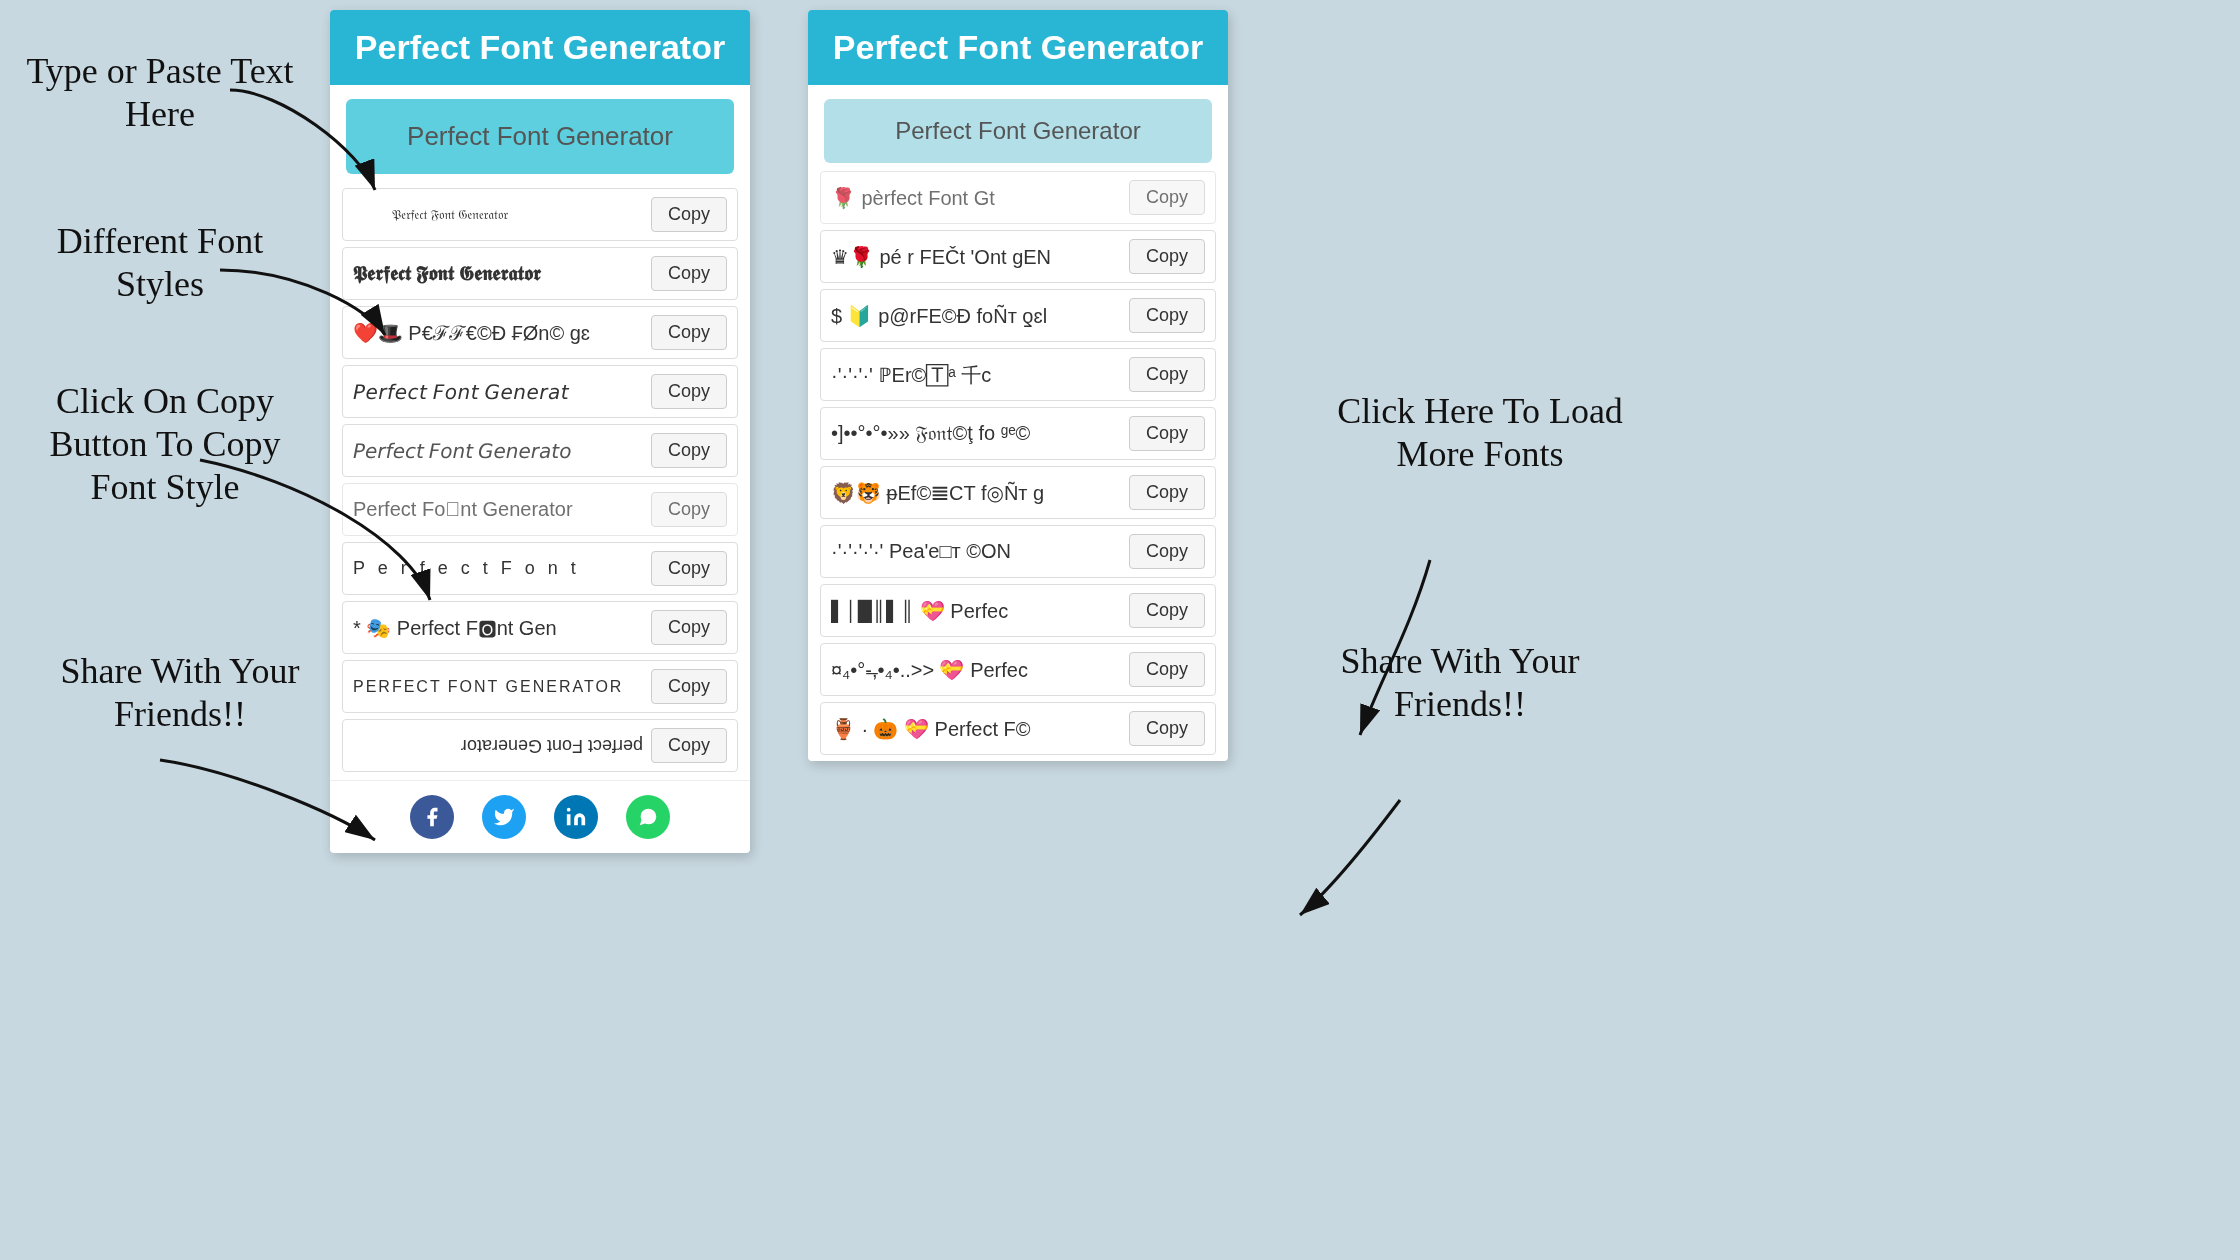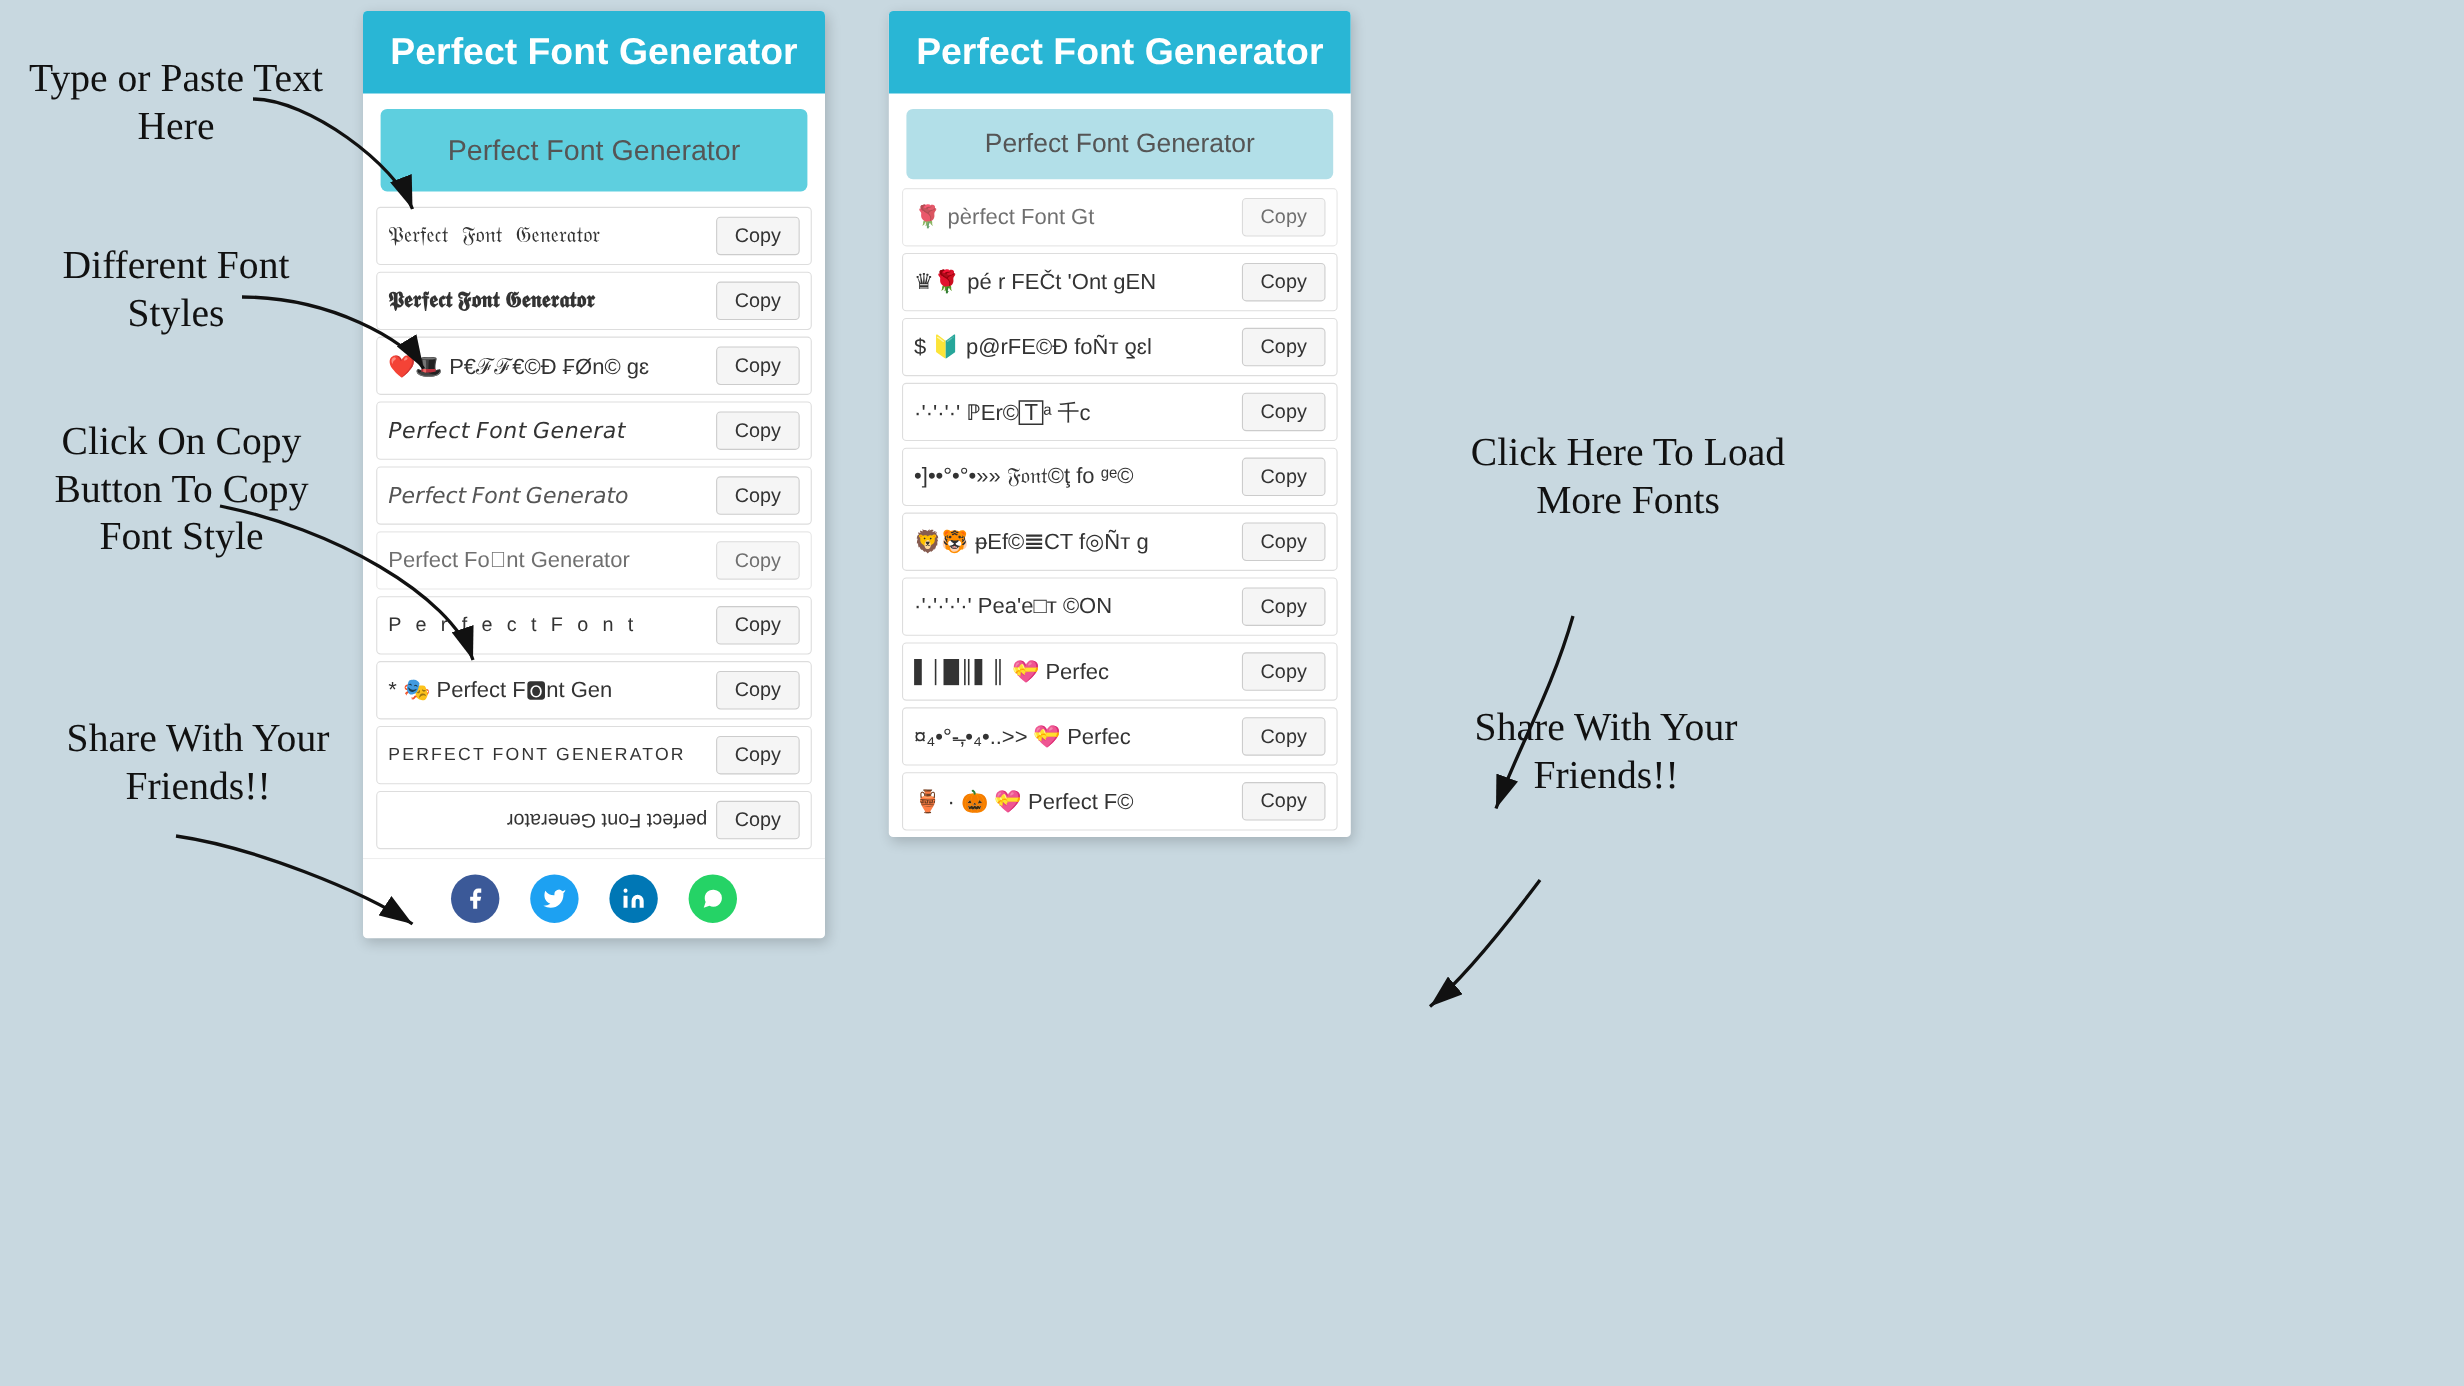--- a/index.html
+++ b/index.html
@@ -136,21 +136,21 @@
       font-size: 26px;
       font-weight: bold;
     }
 
     .fb { background: #3b5998; color: #fff; }
     .tw { background: #1da1f2; color: #fff; }
     .li { background: #0077b5; color: #fff; }
     .wa { background: #25d366; color: #fff; }
 
     
-    .font-style-1 { font-family: Liberation Mono, monospace; font-size: 20px; }
+    .font-style-1 { font-family: Liberation Serif, serif; font-size: 13px; margin-left: 39px; }
     .font-style-2 { font-family: 'Old English Text MT', serif; font-weight: bold; font-size: 20px; }
     .font-style-3 { font-family: serif; font-style: italic; letter-spacing: 0.5px; }
     .font-style-4 { font-family: serif; font-style: italic; color: #555; }
     .font-style-5 { font-family: sans-serif; letter-spacing: 4px; font-size: 18px; }
     .font-style-8 { text-transform: uppercase; font-family: sans-serif; font-size: 16px; letter-spacing: 2px; }
 
     .partial-row {
       opacity: 0.7;
     }
 

